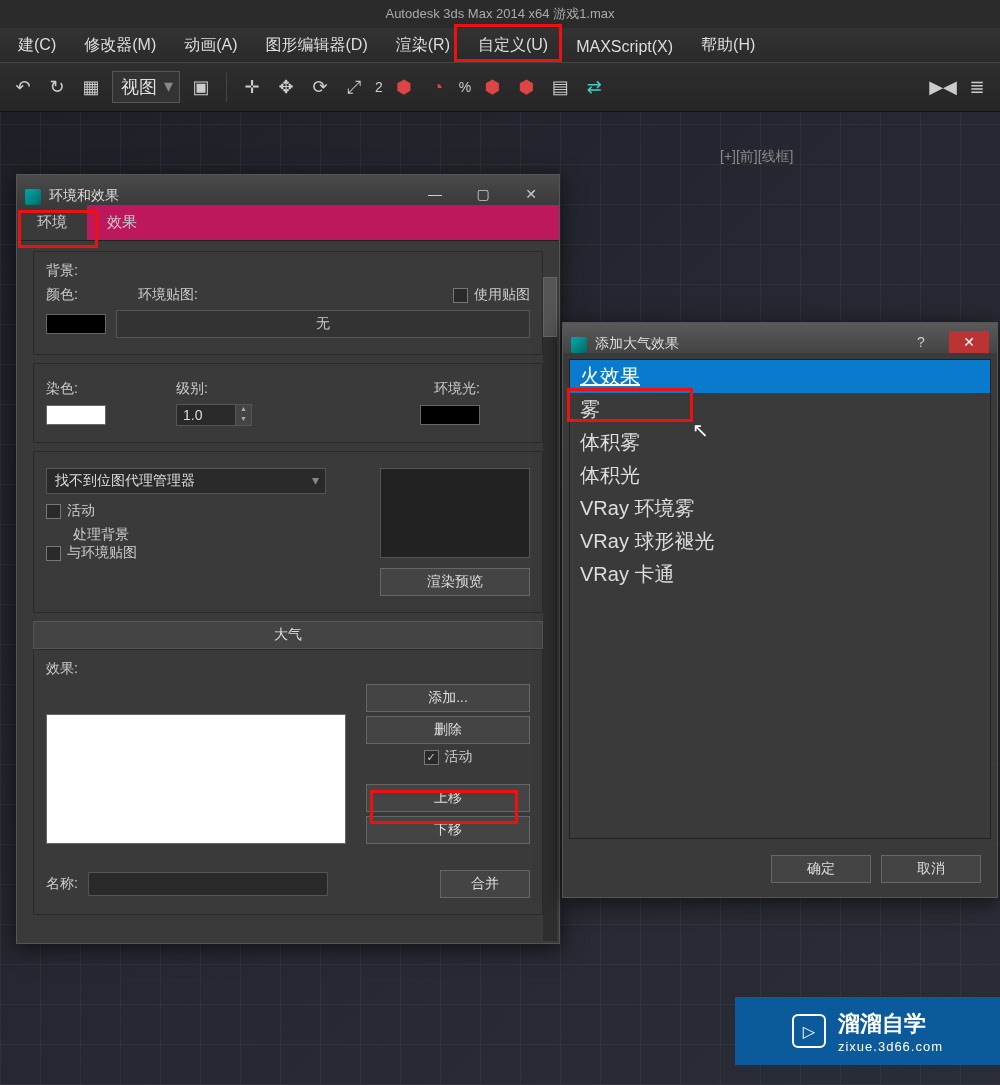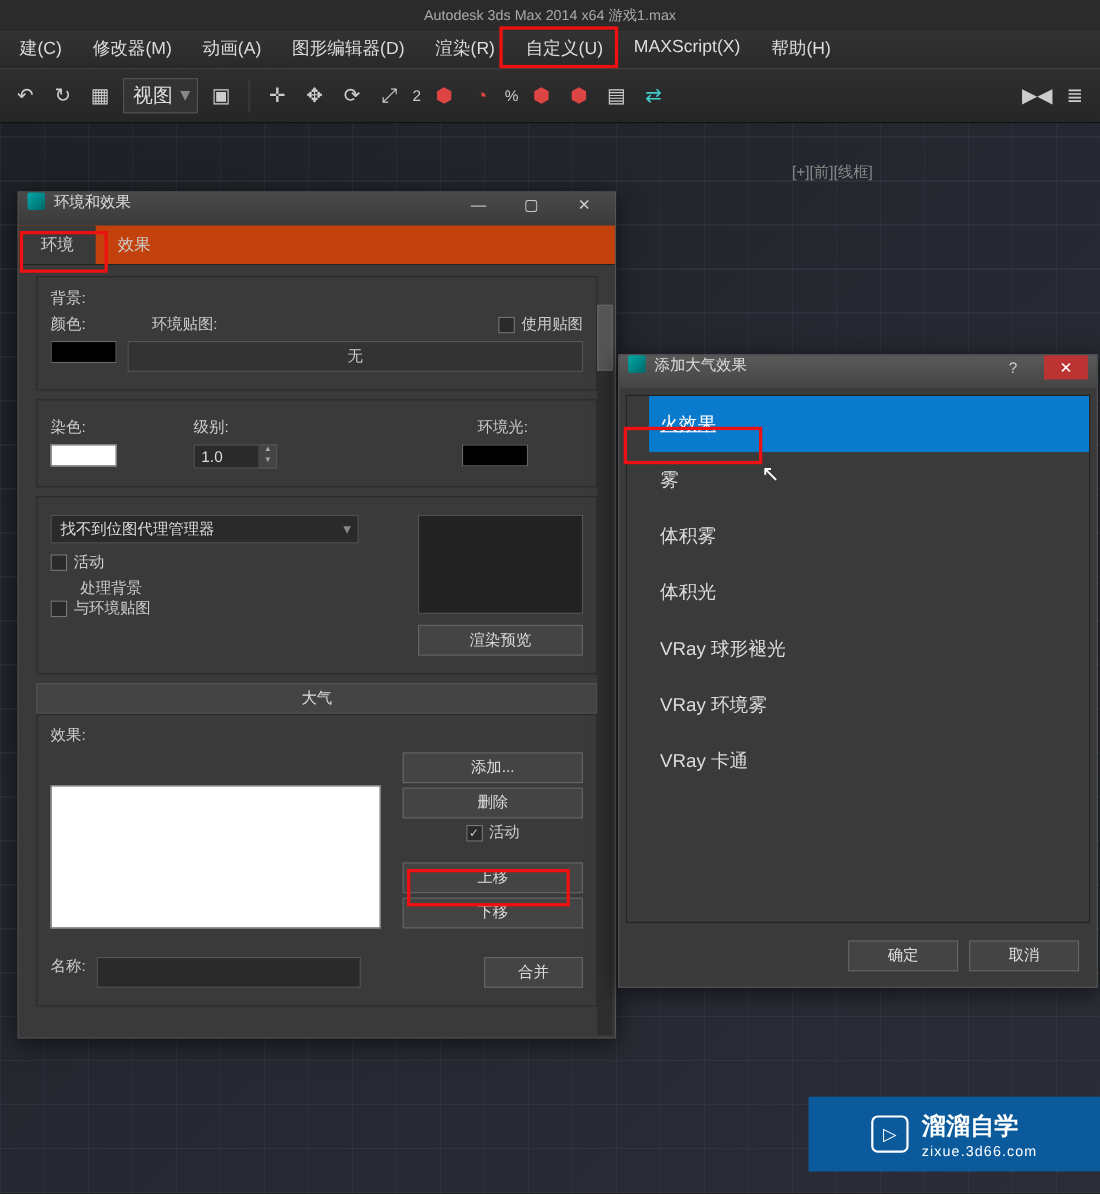--- a/index.html
+++ b/index.html
@@ -7,71 +7,71 @@
 
 
 .viewport-bg { position: absolute; inset: 0; background: linear-gradient(135deg, #1c1f25 0%, #252830 50%, #2a2d35 100%); }
 .viewport-grid { position: absolute; inset: 0; background-image: repeating-linear-gradient(0deg, rgba(100,100,120,.15) 0, rgba(100,100,120,.15) 1px, transparent 1px, transparent 40px), repeating-linear-gradient(90deg, rgba(100,100,120,.15) 0, rgba(100,100,120,.15) 1px, transparent 1px, transparent 40px); }
 .viewport-label { position: absolute; top: 148px; left: 720px; color: #888; font-size: 14px; }
 
 
 .app-title { position: absolute; top: 0; left: 0; right: 0; height: 28px; background: #2b2b2b; color: #aaa; font-size: 13px; text-align: center; padding-top: 5px; }
 
 
-.menu-bar { position: absolute; top: 28px; left: 0; right: 0; height: 34px; background: linear-gradient(#333, #2a2a2a); display: flex; align-items: flex-start; padding: 0 4px; }
+.menu-bar { position: absolute; top: 28px; left: 0; right: 0; height: 34px; background: linear-gradient(#333, #2a2a2a); display: flex; align-items: flex-end; padding: 0 4px; }
 .menu-item { color: #ddd; font-size: 16px; padding: 6px 14px; cursor: pointer; white-space: nowrap; }
 
 
 .toolbar { position: absolute; top: 62px; left: 0; right: 0; height: 50px; background: linear-gradient(#2e2e2e, #262626); display: flex; align-items: center; gap: 8px; padding: 0 10px; border-top: 1px solid #444; border-bottom: 1px solid #111; }
 .tb-icon { width: 26px; height: 26px; display: flex; align-items: center; justify-content: center; color: #ccc; font-size: 18px; cursor: pointer; }
 .tb-sep { width: 1px; height: 30px; background: #444; margin: 0 4px; }
 .tb-dropdown { background: #333; color: #ddd; border: 1px solid #555; padding: 3px 22px 3px 8px; font-size: 18px; position: relative; }
 .tb-dropdown::after { content: "▾"; position: absolute; right: 6px; color: #888; }
 .tb-icon.red { color: #d44; }
 .tb-icon.cyan { color: #4cc; }
 
 
 .hl { position: absolute; border: 3px solid #e11; pointer-events: none; z-index: 999; }
 
 
 .dialog { position: absolute; background: #3a3a3a; border: 1px solid #555; box-shadow: 0 4px 20px rgba(0,0,0,.6); }
-.dialog-title { height: 30px; background: linear-gradient(#4a4a4a, #3a3a3a); display: flex; align-items: flex-start; padding: 0 8px; color: #ddd; font-size: 14px; gap: 8px; }
+.dialog-title { height: 30px; background: linear-gradient(#4a4a4a, #3a3a3a); display: flex; align-items: flex-end; padding: 0 8px; color: #ddd; font-size: 14px; gap: 8px; }
 .dialog-title .logo { width: 16px; height: 16px; background: linear-gradient(135deg, #0aa, #066); border-radius: 2px; }
 .win-btn { width: 40px; height: 22px; display: flex; align-items: center; justify-content: center; color: #ccc; font-size: 14px; cursor: pointer; }
 
 
 .env-dialog { top: 174px; left: 16px; width: 544px; }
-.tabs { display: flex; background: #c2410c; border-bottom: 1px solid #222; }
+.tabs { display: flex; background: #be185d; border-bottom: 1px solid #222; }
 .tab { padding: 8px 20px; color: #ccc; font-size: 15px; cursor: pointer; }
 .tab.active { background: #3a3a3a; }
 .panel { padding: 10px 16px 20px; background: #3a3a3a; }
 .rollout-head { background: #444; color: #ddd; text-align: center; padding: 4px; font-size: 14px; border: 1px solid #555; cursor: pointer; }
 .group { background: #3a3a3a; padding: 10px 12px; border: 1px solid #2a2a2a; margin-bottom: 8px; }
 .label { color: #ccc; font-size: 14px; }
 .swatch { width: 60px; height: 20px; background: #000; border: 1px solid #666; cursor: pointer; display: inline-block; }
-.row { display: flex; gap: 10px; margin: 6px 0; }
+.row { display: flex; align-items: center; gap: 10px; margin: 6px 0; }
 .wide-btn { flex: 1; background: #333; border: 1px solid #555; color: #ccc; text-align: center; padding: 4px; font-size: 14px; cursor: pointer; }
 .spinner { display: flex; }
 .spinner input { width: 60px; background: #2a2a2a; color: #ddd; border: 1px solid #555; padding: 2px 6px; font-size: 14px; }
 .spinner .arrows { width: 16px; background: #444; border: 1px solid #555; border-left: none; display: flex; flex-direction: column; }
 .spinner .arrows span { flex: 1; text-align: center; font-size: 7px; color: #aaa; line-height: 8px; cursor: pointer; }
 .cb { display: flex; align-items: center; gap: 6px; color: #ccc; font-size: 14px; }
 .cb-box { width: 15px; height: 15px; border: 1px solid #777; background: #2a2a2a; display: inline-flex; align-items: center; justify-content: center; font-size: 11px; color: #ccc; }
 .dropdown { background: #2a2a2a; color: #ddd; border: 1px solid #555; padding: 3px 24px 3px 8px; font-size: 14px; position: relative; width: 280px; cursor: pointer; }
 .dropdown::after { content: "▾"; position: absolute; right: 6px; color: #888; }
 .preview-box { width: 150px; height: 90px; background: #222; border: 1px solid #555; }
 .btn { background: #444; border: 1px solid #666; color: #ddd; padding: 4px 16px; font-size: 14px; cursor: pointer; min-width: 90px; text-align: center; }
 .listbox { background: #fff; border: 1px solid #666; height: 130px; width: 300px; }
 .input-txt { background: #2a2a2a; border: 1px solid #555; color: #ddd; padding: 3px 6px; font-size: 14px; width: 240px; }
 
 
 .atmo-dialog { top: 322px; left: 562px; width: 436px; }
 .atmo-dialog .dialog-title { background: linear-gradient(#5a5a5a, #444); }
 .atmo-list { background: #3a3a3a; border: 1px solid #222; margin: 6px; height: 480px; overflow: auto; }
-.atmo-item { padding: 14px 10px; color: #ddd; font-size: 17px; cursor: pointer; margin-left: 20px; }
+.atmo-item { padding: 3px 10px; color: #ddd; font-size: 20px; cursor: pointer; }
 .atmo-item.selected { background: #0a7acc; color: #fff; text-decoration: underline; }
 .atmo-buttons { display: flex; justify-content: flex-end; gap: 10px; padding: 10px 16px 14px; }
 .atmo-buttons .btn { min-width: 100px; }
 .cursor-icon { position: absolute; top: 418px; left: 692px; color: #fff; font-size: 20px; z-index: 1000; pointer-events: none; }
 
 
 .watermark { position: absolute; bottom: 20px; right: 0; width: 265px; height: 68px; background: #0a5a9c; display: flex; align-items: center; justify-content: center; gap: 12px; color: #fff; }
 .watermark .play { width: 34px; height: 34px; border: 2px solid #fff; border-radius: 6px; display: flex; align-items: center; justify-content: center; }
 .watermark .txt { display: flex; flex-direction: column; }
 .watermark .big { font-size: 22px; font-weight: bold; }
@@ -250,22 +250,22 @@
     <span>添加大气效果</span>
     <div style="flex:1"></div>
     <div class="win-btn">?</div>
     <div class="win-btn close" style="background:#b33;color:#fff">✕</div>
   </div>
   <div class="atmo-list">
     <div class="atmo-item selected">火效果</div>
     <div class="atmo-item">雾</div>
     <div class="atmo-item">体积雾</div>
     <div class="atmo-item">体积光</div>
+    <div class="atmo-item">VRay 环境雾</div>
     <div class="atmo-item">VRay 球形褪光</div>
-    <div class="atmo-item">VRay 环境雾</div>
     <div class="atmo-item">VRay 卡通</div>
   </div>
   <div class="atmo-buttons">
     <div class="btn">确定</div>
     <div class="btn">取消</div>
   </div>
 </div>
 
 <div class="cursor-icon">↖</div>
 

